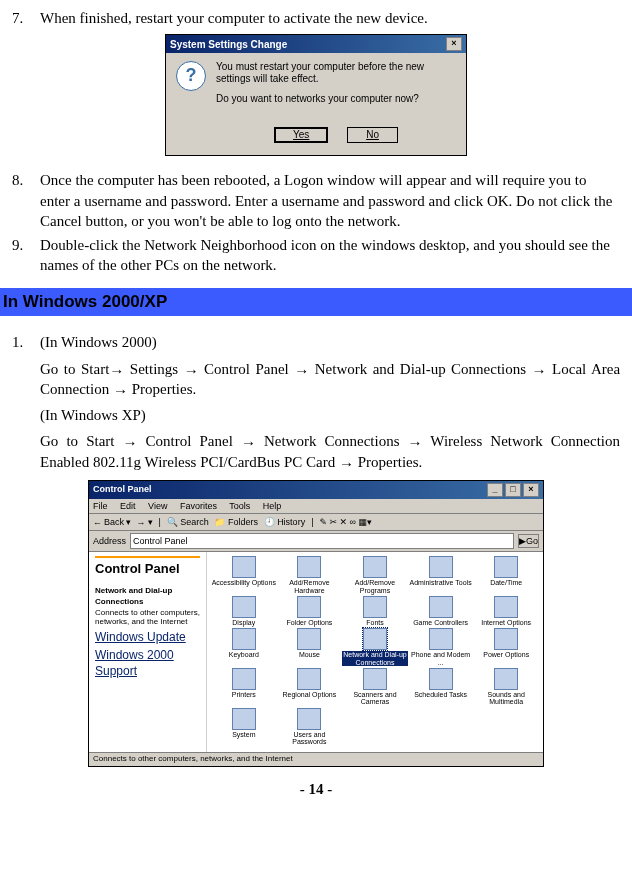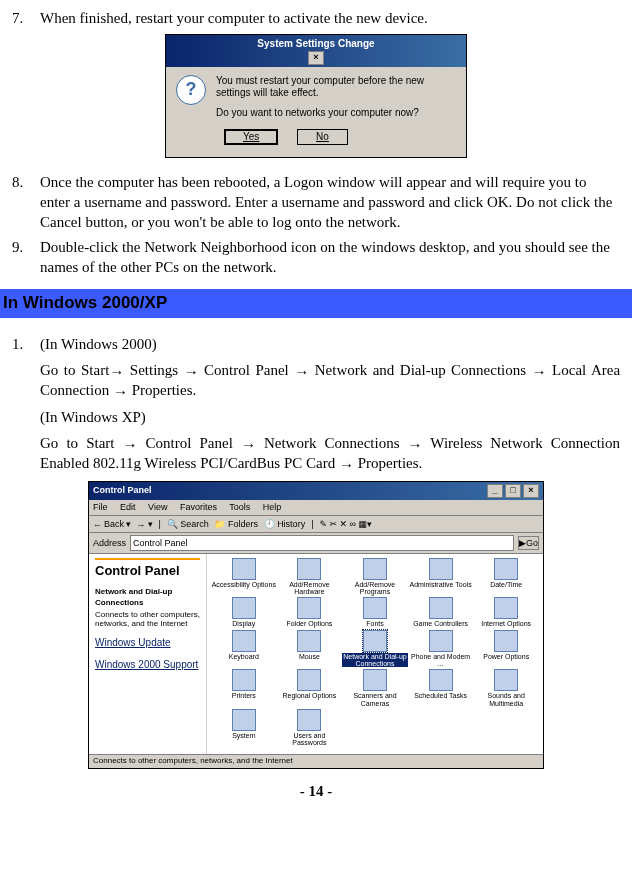--- a/index.html
+++ b/index.html
@@ -39,21 +39,20 @@
   }
   .dlg-title {
     background: linear-gradient(to right, #0a246a, #3a6ea5);
     color: #fff;
     padding: 2px 4px;
     display: flex;
     justify-content: space-between;
     align-items: center;
     font-weight: bold;
     font-size: 10px;
-    flex-direction: column;
   }
   .dlg-close {
     background: #d4d0c8;
     color: #000;
     width: 14px; height: 12px;
     text-align: center;
     border: 1px solid #808080;
     font-size: 9px;
     line-height: 11px;
   }
@@ -65,21 +64,21 @@
     background: #fff;
     color: #3a6ea5;
     font-weight: bold;
     text-align: center;
     line-height: 26px;
     font-size: 18px;
     margin-right: 10px;
     flex-shrink: 0;
   }
   .dlg-msg { flex: 1; line-height: 1.2; }
-  .dlg-buttons { margin-top: 10px; }
+  .dlg-buttons { text-align: center; margin-top: 22px; }
   .dlg-btn {
     display: inline-block;
     border: 1px solid #000;
     background: #d4d0c8;
     padding: 1px 18px;
     margin: 0 8px;
     font-size: 10px;
   }
   .dlg-btn.default { box-shadow: 0 0 0 1px #000 inset; }
 
@@ -154,21 +153,21 @@
   .cp-side-title {
     font-family: Arial;
     font-weight: bold;
     font-size: 13px;
     color: #000;
     border-top: 2px solid #f90;
     padding-top: 2px;
   }
   .cp-side-sub { font-weight:bold; font-size:8px; margin-top:8px; }
   .cp-side-desc { font-size:8px; margin-top:2px; line-height:1.1; }
-  .cp-link { color:#0a246a; text-decoration:underline; margin-top:8px; font-size:10px; }
+  .cp-link { color:#0a246a; text-decoration:underline; margin-top:2px; font-size:12px; }
   .cp-grid {
     flex:1;
     display:grid;
     grid-template-columns: repeat(5, 1fr);
     gap: 2px 0;
     padding: 4px;
     align-content: start;
   }
   .cp-item {
     display:flex;

